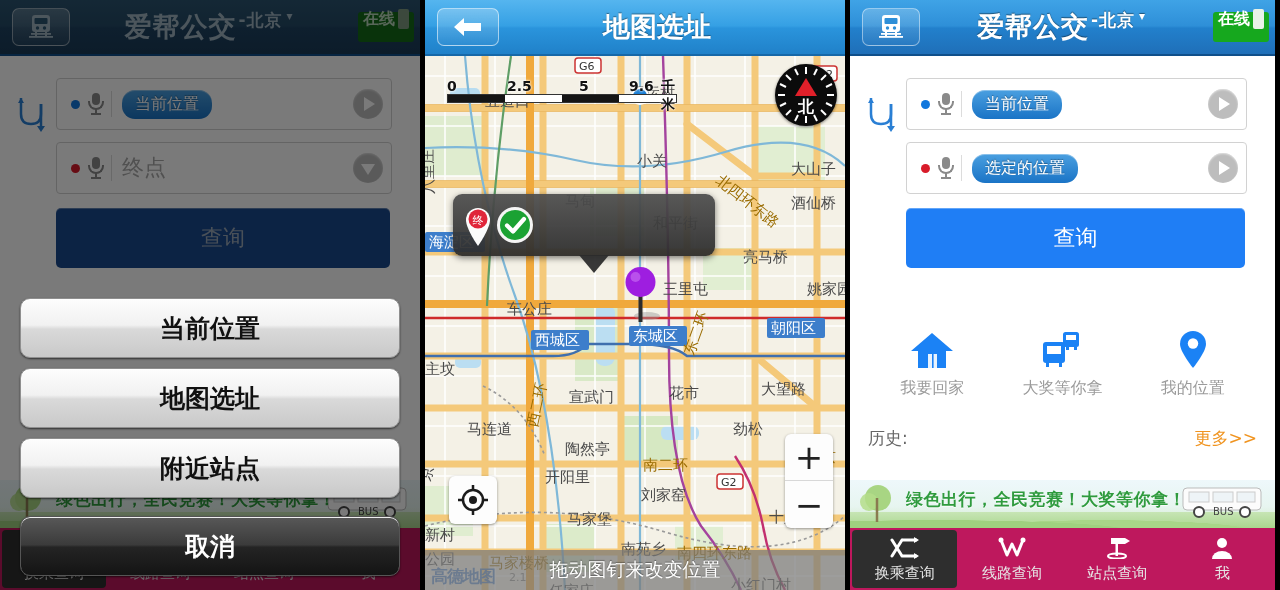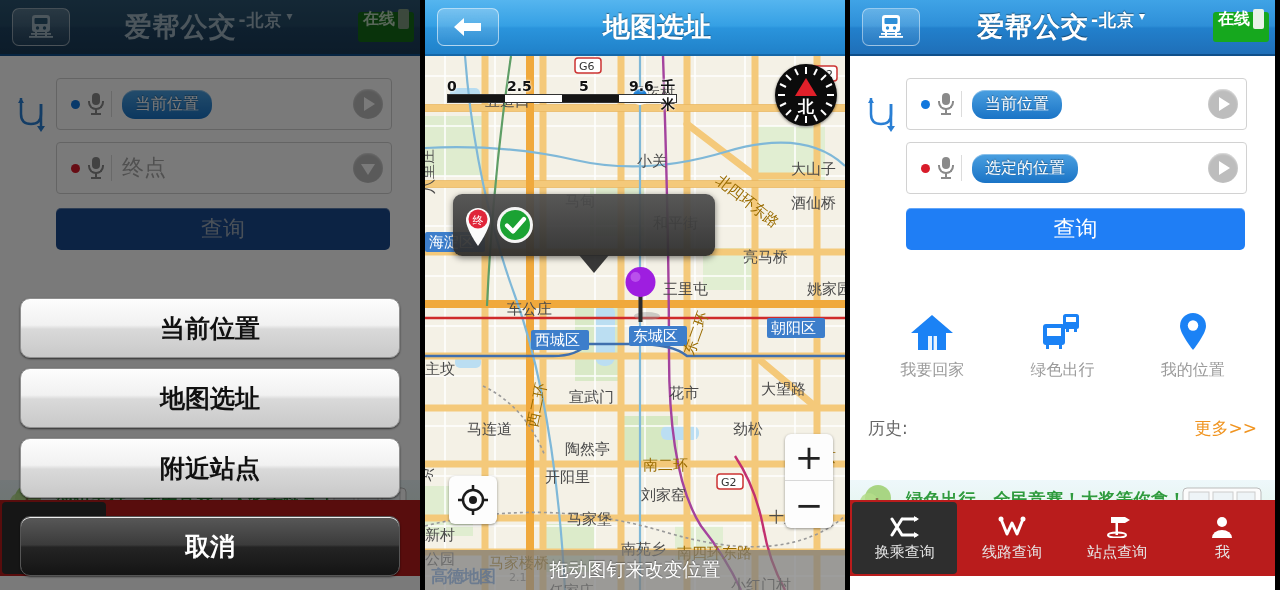--- a/index.html
+++ b/index.html
@@ -80,33 +80,33 @@
   .circle-btn {
     margin-left: auto; width: 30px; height: 30px; border-radius: 50%;
     background: #bdbdbd; display: flex; align-items: center; justify-content: center;
     box-shadow: inset 0 1px 2px rgba(255,255,255,.55);
   }
   .tri-right { width:0;height:0;border-left:11px solid #fff;border-top:7px solid transparent;border-bottom:7px solid transparent;margin-left:3px; }
   .tri-down  { width:0;height:0;border-top:11px solid #fff;border-left:7px solid transparent;border-right:7px solid transparent;margin-top:3px; }
   .swap-icon { position: absolute; left: 14px; top: 38px; width: 34px; height: 42px; }
 
   .query-btn {
-    margin: 14px 30px 0 56px; height: 42px; border-radius: 5px;
+    margin: 14px 30px 0 56px; height: 60px; border-radius: 5px;
     display: flex; align-items: center; justify-content: center;
     color: #fff; font-size: 22px;
     background: #1f7ef5; box-shadow: inset 0 1px 0 rgba(255,255,255,.3);
   }
   .query-btn.dim-blue { background: linear-gradient(to bottom,#1b4a8f,#1b4a8f); color: #9aa8b8; }
 
   
   .quick-actions { display: flex; margin-top: 62px; padding: 0 17px; }
   .qa { flex: 1; text-align: center; }
   .qa-label { margin-top: 4px; font-size: 16px; color: #9b9b9b; }
   .history-row {
-    display: flex; align-items: center; padding: 0 18px; margin-top: 36px;
+    display: flex; align-items: center; padding: 0 18px; margin-top: 28px;
     font-size: 17px;
   }
   .history-label { color: #666; }
   .history-value { color: #111; font-weight: bold; margin-left: 4px; }
   .history-more { margin-left: auto; color: #f09420; font-size: 17px; }
 
   
   .ad-banner {
     position: absolute; left: 0; right: 0; bottom: 62px; height: 48px;
     background: linear-gradient(to bottom, #eef8fb 0%, #e7f5f0 55%, #cfe9c4 100%);
@@ -120,22 +120,22 @@
   }
   .ad-tree { position: absolute; left: 6px; top: 2px; }
   .ad-bus  { position: absolute; right: 6px; top: 2px; }
   .ad-hills { position: absolute; left:0; right:0; bottom:0; height: 16px;
     background: radial-gradient(ellipse at 20% 120%, #9fd17f 0 40%, transparent 41%),
                 radial-gradient(ellipse at 60% 120%, #a8d688 0 40%, transparent 41%),
                 linear-gradient(to bottom, #c7e5b5, #aad68e); }
 
   
   .tabbar {
-    position: absolute; left: 0; right: 0; bottom: 14px; height: 76px;
-    background: #b91c1c; display: flex;
+    position: absolute; left: 0; right: 0; bottom: 0; height: 62px;
+    background: #be185d; display: flex;
   }
   .tab { flex: 1; display: flex; flex-direction: column; align-items: center; justify-content: center; }
   .tab.active { background: #2e2e2e; border-radius: 4px; margin: 2px; }
   .tab-label { color: #e6e6e6; font-size: 15px; margin-top: 3px; }
   .tab-icon { height: 26px; display: flex; align-items: center; }
 
   
   .overlay-dim { position: absolute; inset: 0; background: rgba(0,0,0,.52); }
   .sheet { position: absolute; left: 0; right: 0; bottom: 0; padding: 0 20px 8px; }
   .sheet-btn {
@@ -693,21 +693,21 @@
         <svg width="46" height="40" viewBox="0 0 46 40">
           <rect x="24" y="2" width="16" height="15" rx="2.5" fill="#1b82f5"></rect>
           <rect x="27" y="5" width="10" height="5" fill="#fff"></rect>
           <rect x="4" y="12" width="22" height="21" rx="3" fill="#1b82f5"></rect>
           <rect x="8" y="16" width="14" height="8" fill="#fff"></rect>
           <rect x="7" y="33" width="3" height="4" fill="#1b82f5"></rect>
           <rect x="20" y="33" width="3" height="4" fill="#1b82f5"></rect>
           <rect x="27" y="17" width="3" height="3" fill="#1b82f5"></rect>
           <rect x="35" y="17" width="3" height="3" fill="#1b82f5"></rect>
         </svg>
-        <div class="qa-label">绿色出行</div>
+        <div class="qa-label">大奖等你拿</div>
       </div>
       <div class="qa">
         <svg width="46" height="40" viewBox="0 0 46 40">
           <path d="M23 38 C23 38 10 22 10 14 A13 13 0 1 1 36 14 C36 22 23 38 23 38z" fill="#1b82f5"></path>
           <circle cx="23" cy="13.5" r="5.2" fill="#fff"></circle>
         </svg>
         <div class="qa-label">我的位置</div>
       </div>
     </div>
 

